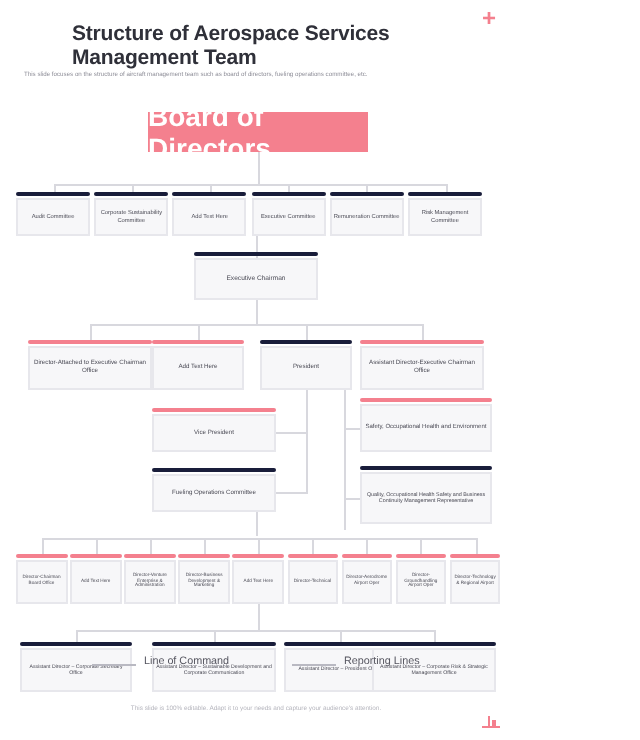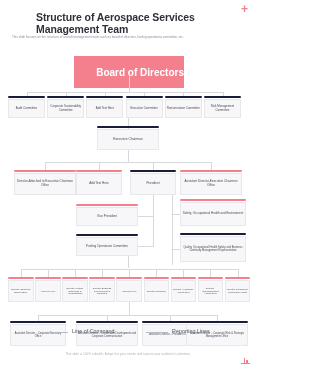--- a/index.html
+++ b/index.html
@@ -14,22 +14,22 @@
   .canvas{position:absolute;left:0;top:52px;width:256px;height:270px;}
 
   .box{position:absolute;background:#f7f7f9;border:0.5px solid #e7e7ec;box-sizing:border-box;
        display:flex;align-items:center;justify-content:center;text-align:center;color:#4a4a55;}
   .box span{display:block;padding:0 1px;}
   .cap{position:absolute;height:2.2px;border-radius:1px;}
   .cap.navy{background:#1b1f३8;}
   .cap.navy{background:#191d3a;}
   .cap.red{background:#f4808e;}
 
-  .hero{position:absolute;left:74px;top:4px;width:110px;height:32px;background:#f4808e;
-        display:flex;align-items:center;justify-content:flex-end;color:#fff;font-size:10px;font-weight:700;}
+  .hero{position:absolute;left:74px;top:4px;width:110px;height:20px;background:#f4808e;
+        display:flex;align-items:center;justify-content:center;color:#fff;font-size:14px;font-weight:700;}
 
   .ln{position:absolute;background:#d8d8de;}
   .lnv{width:0.6px;}
   .lnh{height:0.6px;}
 
   .legend{position:absolute;top:326px;left:0;width:256px;height:12px;}
   .lgd-line{position:absolute;height:0.8px;background:#b9b9c2;width:22px;top:6px;}
   .lgd-txt{position:absolute;font-size:5.4px;color:#55555f;top:2px;}
   .footer{position:absolute;left:0;top:352px;width:256px;text-align:center;font-size:3.2px;color:#b5b5bd;}
   .logo{position:absolute;right:6px;bottom:4px;width:9px;height:8px;}

